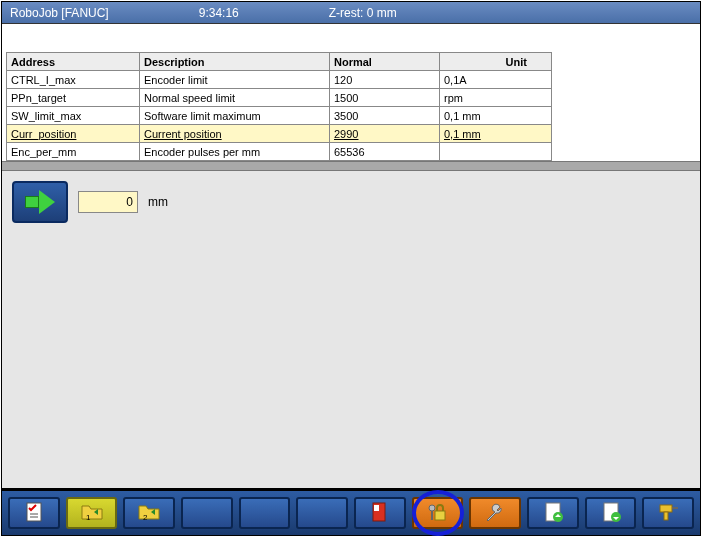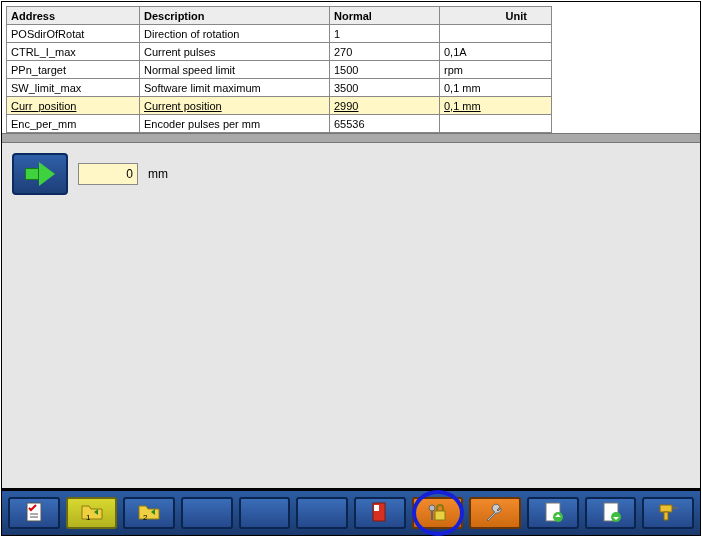--- a/index.html
+++ b/index.html
@@ -30,20 +30,21 @@
     gap: 90px;
     border-bottom: 1px solid #333;
     height: 22px;
   }
   .content {
     flex: 1;
     background: #e6e6e6;
     display: flex;
     flex-direction: column;
     position: relative;
+    margin-top: 24px;
   }
   .table-wrap {
     background: #fff;
     padding: 4px 4px 0 4px;
   }
   table.params {
     border-collapse: collapse;
     width: 545px;
     table-layout: fixed;
   }
@@ -152,49 +153,48 @@
     border: 4px solid #1520d8;
     border-radius: 50%;
     pointer-events: none;
   }
   svg.icon { width: 28px; height: 24px; }
 </style>
 </head>
 <body>
 
 <div class="window">
+  <div class="titlebar">
+    <span>RoboJob [FANUC]</span>
+    <span>9:34:16</span>
+    <span>Z-rest: 0 mm</span>
+  </div>
 
   <div class="content">
     <div class="table-wrap">
       <table class="params">
         <colgroup>
           <col class="addr">
             <col class="desc">
             <col class="val">
             <col class="unit">
         </colgroup>
         <thead>
           <tr>
             <th>Address</th>
             <th>Description</th>
             <th class="val">Normal</th>
             <th class="unit">Unit</th>
           </tr>
         </thead>
         <tbody id="tbody">
             <tr>
-              <td>POSdirOfRotat</td>
-              <td>Direction of rotation</td>
-              <td>1</td>
-              <td class="unit"></td>
-            </tr>
-            <tr>
               <td>CTRL_I_max</td>
-              <td>Current pulses</td>
-              <td>270</td>
+              <td>Encoder limit</td>
+              <td>120</td>
               <td class="unit">0,1A</td>
             </tr>
             <tr>
               <td>PPn_target</td>
               <td>Normal speed limit</td>
               <td>1500</td>
               <td class="unit">rpm</td>
             </tr>
             <tr>
               <td>SW_limit_max</td>

